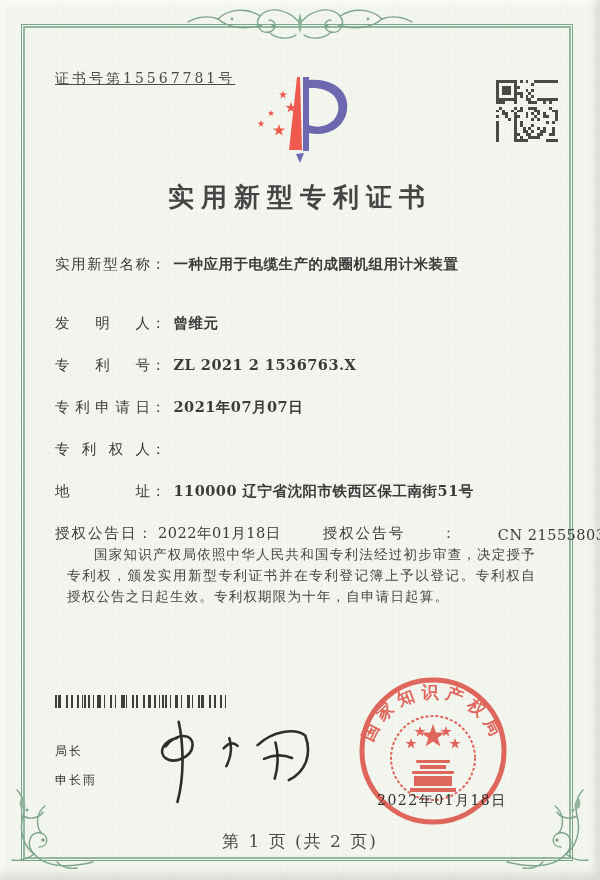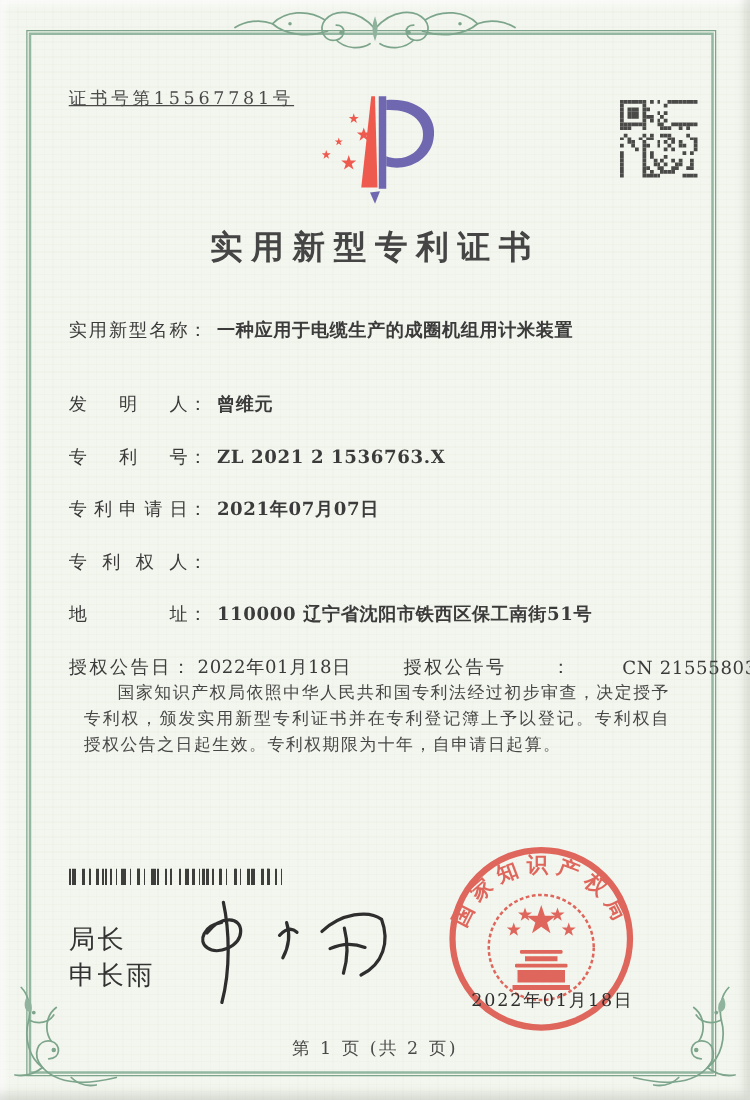--- a/index.html
+++ b/index.html
@@ -48,27 +48,27 @@
   
   .paras{position:absolute;left:55px;right:52px;top:532px;font-size:13.5px;line-height:21px;letter-spacing:1.2px;color:#474747;text-align:justify;}
   .paras p{margin:12px;text-indent:2em;}
   
   .barcode{position:absolute;left:55px;top:695px;width:172px;height:13px;
     background:
       repeating-linear-gradient(90deg,#3e3e3c 0 2px,transparent 2px 5px,#3e3e3c 5px 6px,transparent 6px 11px),
       repeating-linear-gradient(90deg,transparent 0 3px,#3e3e3c 3px 5px,transparent 5px 13px);
   }
   
-  .director{position:absolute;left:55px;top:737px;font-size:21px;line-height:29px;letter-spacing:2px;color:#333;}
+  .director{position:absolute;left:55px;top:737px;font-size:12px;line-height:29px;letter-spacing:2px;color:#333;}
   .signature{position:absolute;left:138px;top:708px;}
   
   .seal{position:absolute;left:358px;top:676px;opacity:0.88;}
   .seal-date{position:absolute;left:377px;top:792px;font-size:14px;letter-spacing:1.5px;color:#2e2e2e;}
   
-  .footer{position:absolute;left:0;right:0;top:830px;text-align:center;font-size:14px;letter-spacing:2px;color:#4a4a4a;}
+  .footer{position:absolute;left:0;right:0;top:830px;text-align:center;font-size:17px;letter-spacing:2px;color:#4a4a4a;}
 </style>
 </head>
 <body>
 
 <div class="page">
 
   <div class="frame">
       <div class="inner"></div>
     </div>
 

